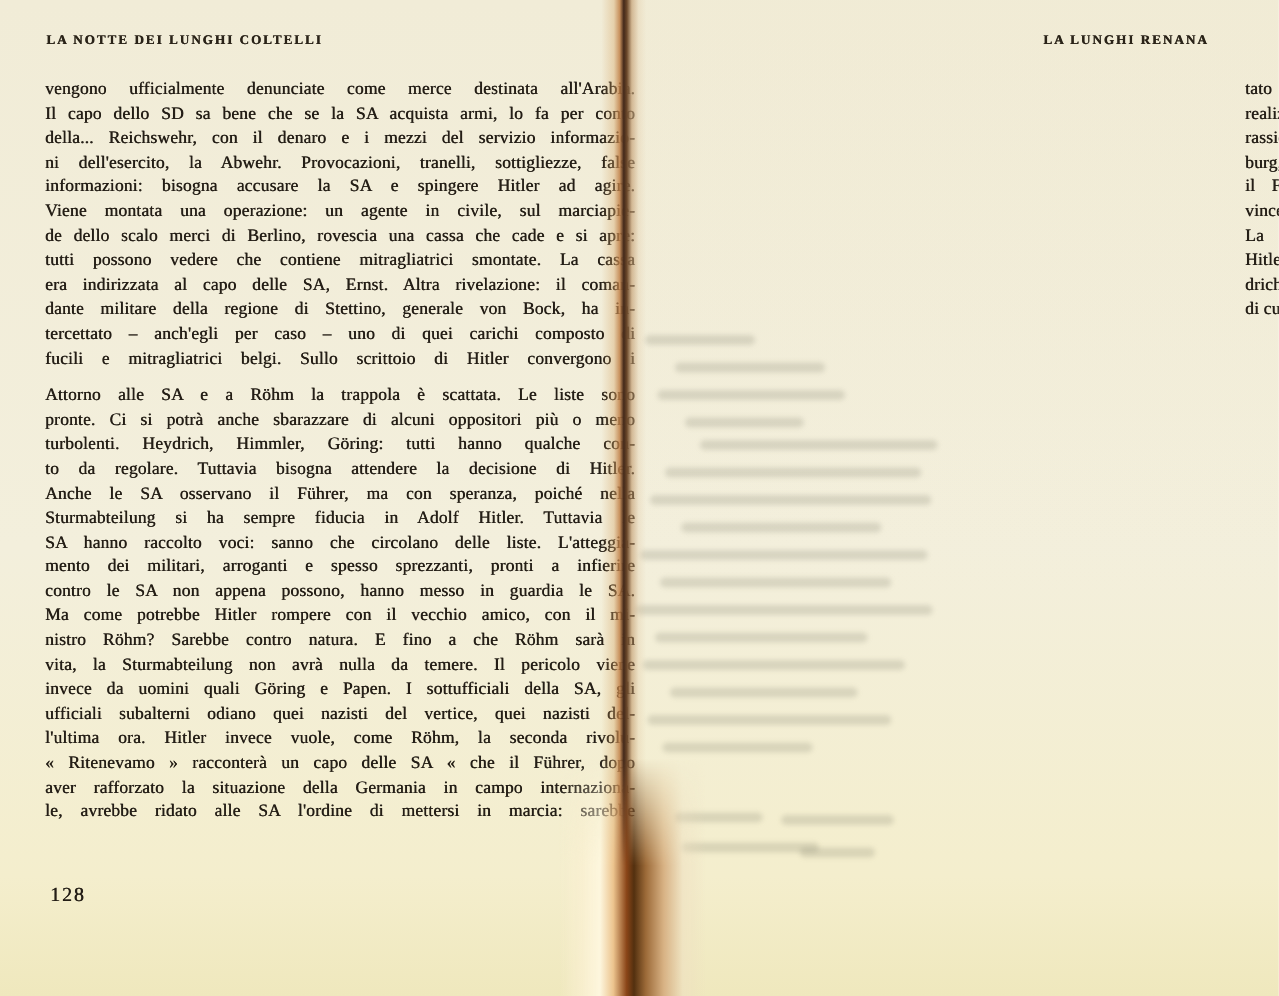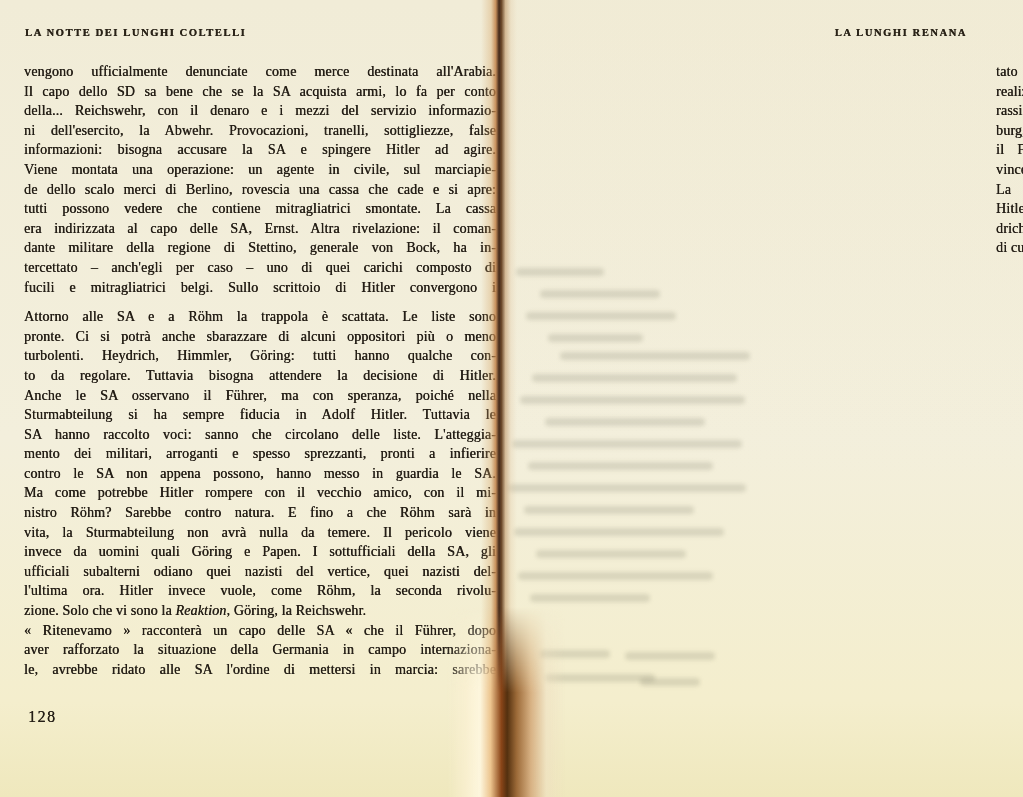--- a/index.html
+++ b/index.html
@@ -9,21 +9,21 @@
     width: 1023px; height: 797px;
     position: relative;
     overflow: hidden;
     background: linear-gradient(180deg, #f1ecd7 0%, #f3efdc 55%, #f4eecd 88%, #efe8bd 100%);
     font-family: "Liberation Serif", "DejaVu Serif", serif;
     color: #241e16;
   }
   .page {
     position: absolute; top: 0; bottom: 0;
   }
-  .page-left  { left: 4px;  width: 582px; }
+  .page-left  { left: 16px;  width: 582px; }
   .page-right { left: 497px; right: 0;
     background: linear-gradient(180deg, rgba(240,234,210,0.35), rgba(244,238,205,0.0) 60%);
   }
   .running-header {
     position: absolute; top: 27px;
     font-size: 10.5px; font-weight: bold;
     letter-spacing: 1.6px;
     color: #2a2318;
     white-space: nowrap;
     text-shadow: 0.3px 0 0 #2a2318;
@@ -131,21 +131,20 @@
         <div class="line">Sturmabteilung si ha sempre fiducia in Adolf Hitler. Tuttavia le</div>
         <div class="line">SA hanno raccolto voci: sanno che circolano delle liste. L'atteggia-</div>
         <div class="line">mento dei militari, arroganti e spesso sprezzanti, pronti a infierire</div>
         <div class="line">contro le SA non appena possono, hanno messo in guardia le SA.</div>
         <div class="line">Ma come potrebbe Hitler rompere con il vecchio amico, con il mi-</div>
         <div class="line">nistro Röhm? Sarebbe contro natura. E fino a che Röhm sarà in</div>
         <div class="line">vita, la Sturmabteilung non avrà nulla da temere. Il pericolo viene</div>
         <div class="line">invece da uomini quali Göring e Papen. I sottufficiali della SA, gli</div>
         <div class="line">ufficiali subalterni odiano quei nazisti del vertice, quei nazisti del-</div>
         <div class="line">l'ultima ora. Hitler invece vuole, come Röhm, la seconda rivolu-</div>
-        <div class="line pend">zione. Solo che vi sono la <i>Reaktion</i>, Göring, la Reichswehr.</div>
       </div>
       <div class="para">
         <div class="line">« Ritenevamo » racconterà un capo delle SA « che il Führer, dopo</div>
         <div class="line">aver rafforzato la situazione della Germania in campo internaziona-</div>
         <div class="line">le, avrebbe ridato alle SA l'ordine di mettersi in marcia: sarebbe</div>
       </div>
     </div>
   <div class="page-number">128</div>
 </div>
 

